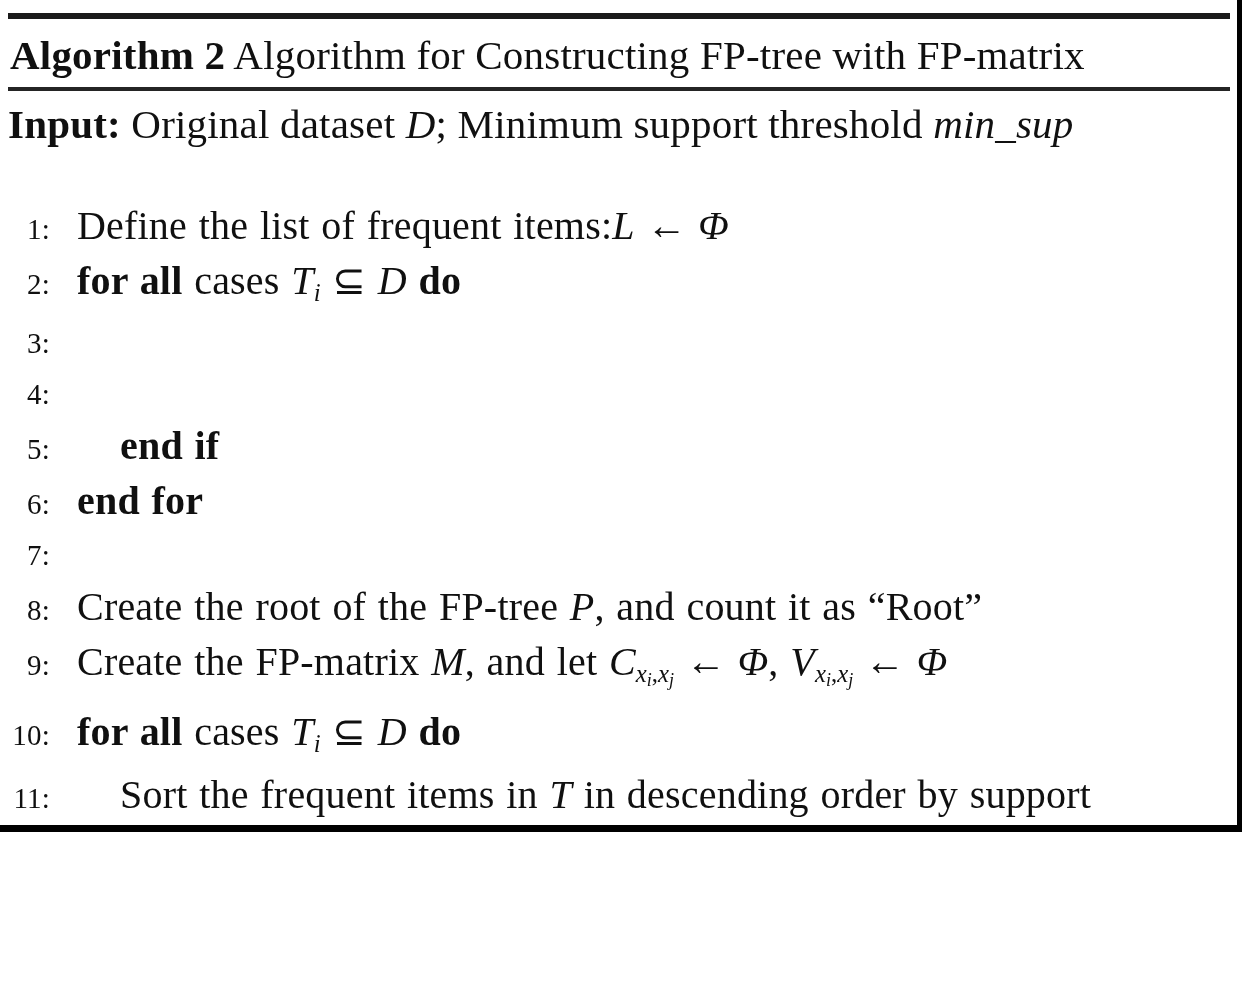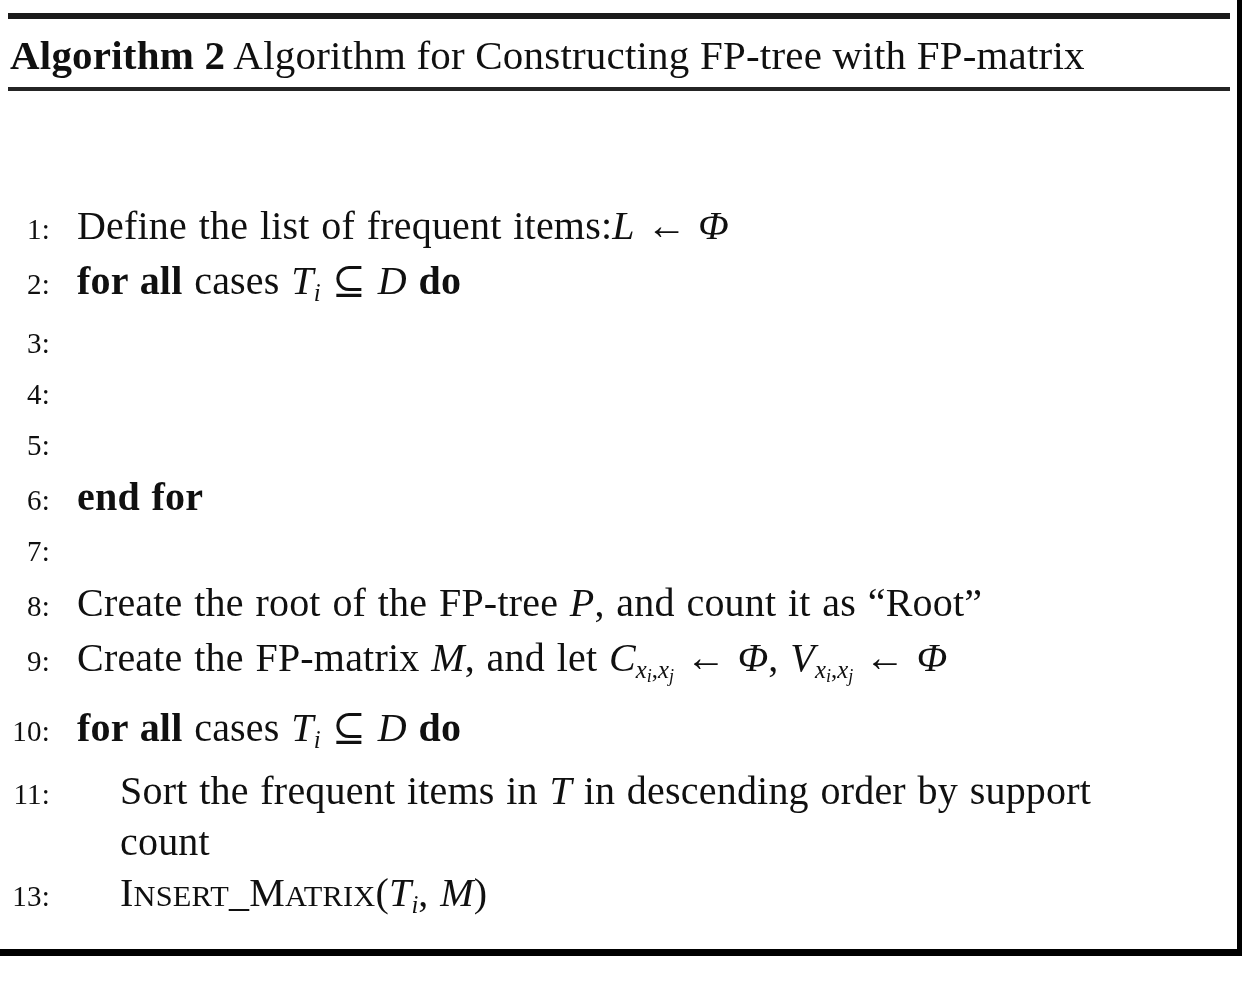--- a/index.html
+++ b/index.html
@@ -2,22 +2,23 @@
 <html style="--bg: #ffffff; --text: #101010; --rule-dark: #1a1a1a; --rule-gray: #6b6b6b; --frame: #000000;"><head>
 <meta charset="utf-8">
 <style>
   :root{
     --bg:#ffffff; --text:#101010; --rule-dark:#1a1a1a; --rule-gray:#6b6b6b; --frame:#000000;
   }
   *{margin:0;padding:0;box-sizing:border-box;}
   html,body{background:#fff;}
   body{font-family:"Liberation Serif","DejaVu Serif",serif;color:var(--text);}
   .canvas{
-    position:relative;width:1242px;height:956px;background:var(--bg);
+    position:relative;width:1242px;height:832px;background:var(--bg);
     overflow:hidden;
+    font-family:Liberation Serif, serif;
   }
   .frame-right{position:absolute;top:0;right:0;width:5px;height:998px;background:var(--frame);}
   .frame-bottom{position:absolute;left:0;bottom:0;width:1242px;height:7px;background:var(--frame);}
   .rule{position:absolute;left:8px;width:1222px;background:var(--rule-dark);}
   .rule-top{top:13px;height:6px;}
   .rule-mid{top:87px;height:4px;background:#242424;}
   .rule-bottom{top:971px;height:5px;background:var(--rule-gray);}
   .title{
     position:absolute;top:33px;left:10px;width:1224px;
     font-size:41px;line-height:1.1;white-space:nowrap;letter-spacing:.2px;
@@ -49,39 +50,41 @@
 <div class="canvas">
   <div class="rule rule-top"></div>
 
   <div class="title">
     <span class="b">Algorithm 2</span><span> Algorithm for Constructing FP-tree with FP-matrix</span>
   </div>
 
   <div class="rule rule-mid"></div>
 
   <div class="io">
+    <div class="io-line"><span class="b">Input:</span><span> Original dataset </span><span class="i">D</span><span>; Minimum support threshold </span><span class="i">min_sup</span></div>
   </div>
 
   <div class="body">
       <div class="row">
         <span class="num">1:</span>
         <span class="content ind0"><span>Define the list of frequent items:</span><span class="i">L</span><span> ← </span><span class="i">Φ</span></span>
       </div>
       <div class="row">
         <span class="num">2:</span>
         <span class="content ind0"><span class="b">for all</span><span> cases </span><span class="i">T</span><span class="isub">i</span><span> ⊆ </span><span class="i">D</span><span> </span><span class="b">do</span></span>
       </div>
       <div class="row">
         <span class="num">3:</span>
       </div>
       <div class="row">
         <span class="num">4:</span>
       </div>
       <div class="row">
         <span class="num">5:</span>
+        <span class="content ind1"><span class="b">end if</span></span>
       </div>
       <div class="row">
         <span class="num">6:</span>
         <span class="content ind0"><span class="b">end for</span></span>
       </div>
       <div class="row">
         <span class="num">7:</span>
       </div>
       <div class="row">
         <span class="num">8:</span>

